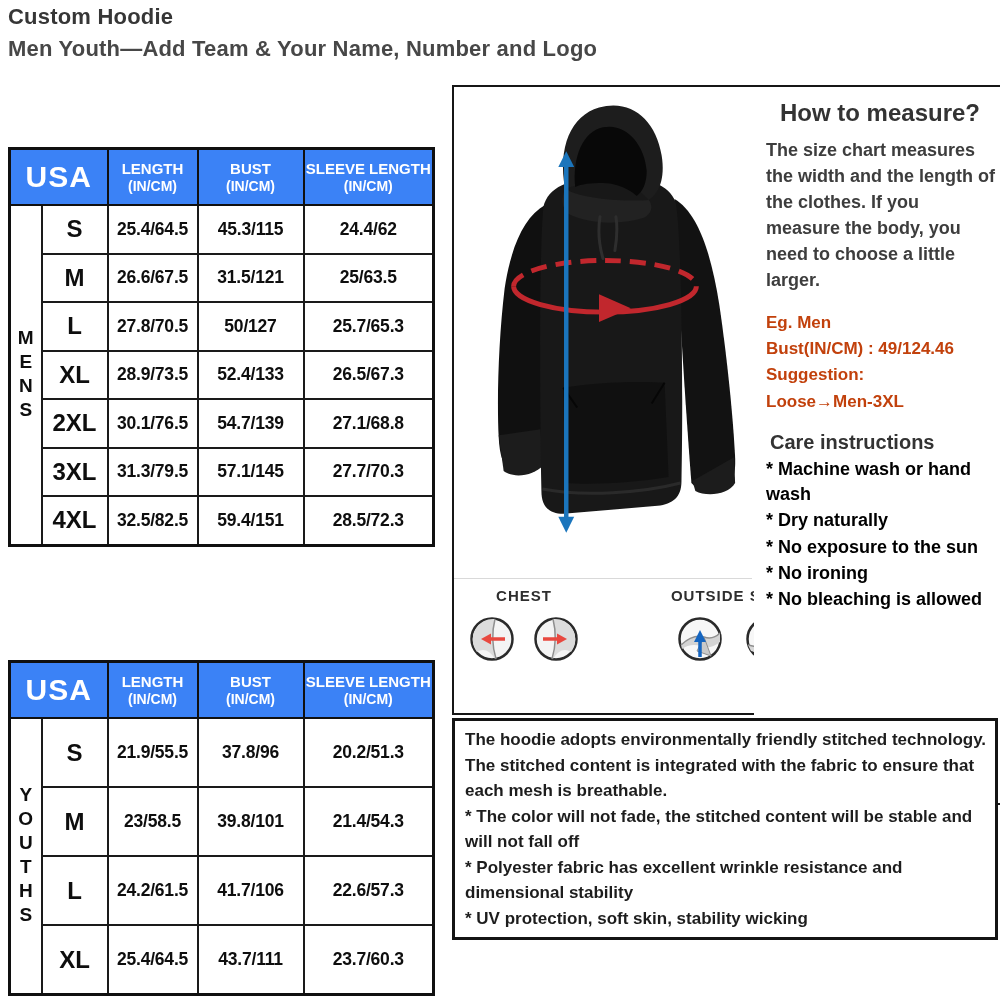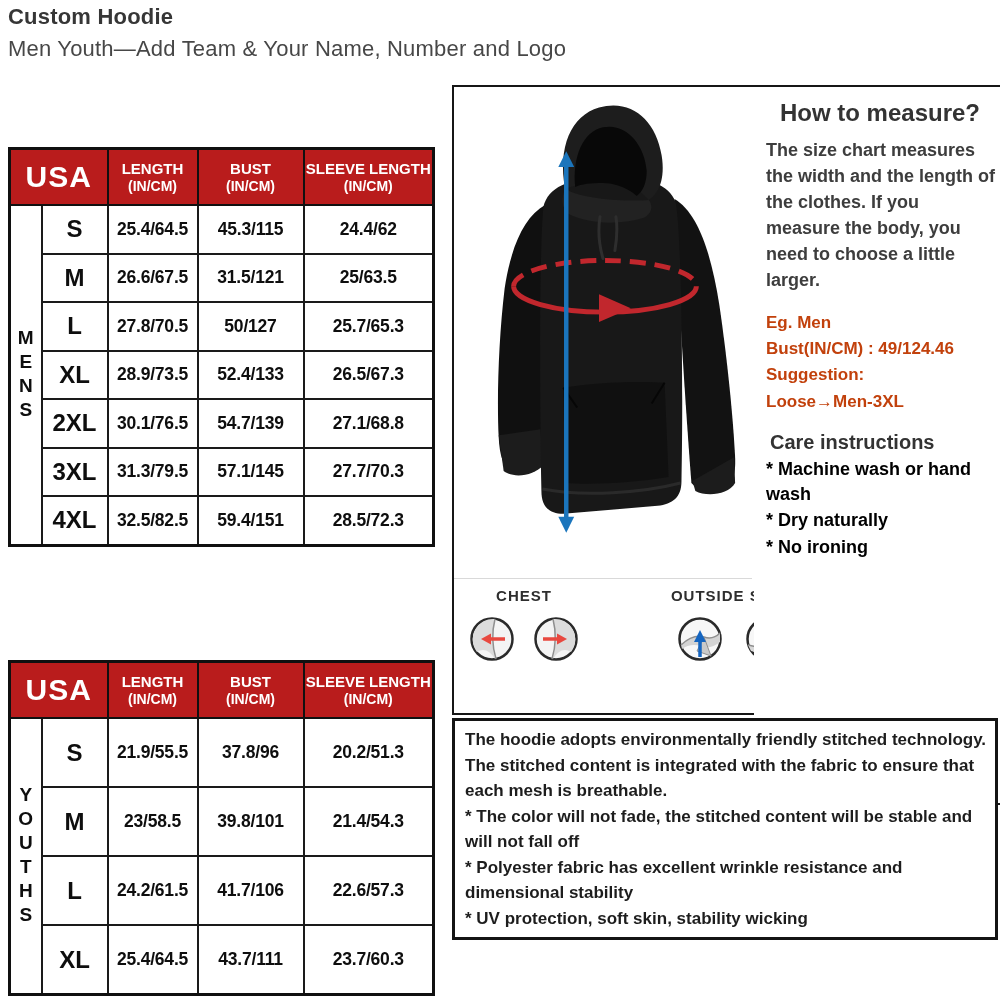--- a/index.html
+++ b/index.html
@@ -4,26 +4,26 @@
 <style>
   html,body{margin:0;padding:0;}
   body{
     width:1000px;height:1000px;position:relative;background:#ffffff;
     font-family:"Liberation Sans", sans-serif;color:#333;overflow:hidden;
   }
   .abs{position:absolute;}
 
   
   .page-title{left:8px;top:4px;font-size:22px;font-weight:bold;color:#363636;letter-spacing:.2px;}
-  .page-subtitle{left:8px;top:36px;font-size:22px;font-weight:normal;color:#474747;letter-spacing:.2px;}
+  .page-subtitle{left:8px;top:36px;font-size:22px;font-weight:bold;color:#474747;letter-spacing:.2px;}
 
   
   table.size-table{border-collapse:collapse;table-layout:fixed;width:424px;border:3px solid #101010;}
   .size-table th,.size-table td{border:2px solid #1a1a1a;text-align:center;vertical-align:middle;padding:0;}
-  .size-table thead th{background:#b91c1c;color:#ffffff;border-color:#101010;}
+  .size-table thead th{background:#3b82f6;color:#ffffff;border-color:#101010;}
   .col-strip{width:32px;}  .col-size{width:66px;}
   .col-len{width:90px;}    .col-bust{width:106px;} .col-sleeve{width:130px;}
   .usa{font-size:30px;font-weight:bold;letter-spacing:1px;}
   .hdr-label{display:block;font-size:15px;font-weight:bold;line-height:1.2;}
   .hdr-unit{display:block;font-size:14px;font-weight:bold;line-height:1.2;}
   thead th{height:54px;}
   .mens tbody td{height:46.5px;}
   .youth tbody td{height:67px;}
   td.size{font-size:24px;font-weight:bold;color:#0e0e0e;}
   td.val{font-size:17.5px;font-weight:bold;color:#0e0e0e;letter-spacing:-.2px;}
@@ -271,21 +271,23 @@
   <div class="example-block">
     <div>Eg. Men</div>
     <div>Bust(IN/CM) : 49/124.46</div>
     <div>Suggestion:</div>
     <div>Loose→Men-3XL</div>
   </div>
   <div class="care-heading">Care instructions</div>
   <div class="care-list">
     <div>* Machine wash or hand wash</div>
     <div>* Dry naturally</div>
+    <div>* No exposure to the sun</div>
     <div>* No ironing</div>
+    <div>* No bleaching is allowed</div>
   </div>
 </div>
 
 <div class="abs panel-bottom">
   <div class="desc-line">The hoodie adopts environmentally friendly stitched technology. The stitched content is integrated with the fabric to ensure that each mesh is breathable.</div>
   <div class="desc-line">* The color will not fade, the stitched content will be stable and will not fall off</div>
   <div class="desc-line">* Polyester fabric has excellent wrinkle resistance and dimensional stability</div>
   <div class="desc-line">* UV protection, soft skin, stability wicking</div>
 </div>
 

